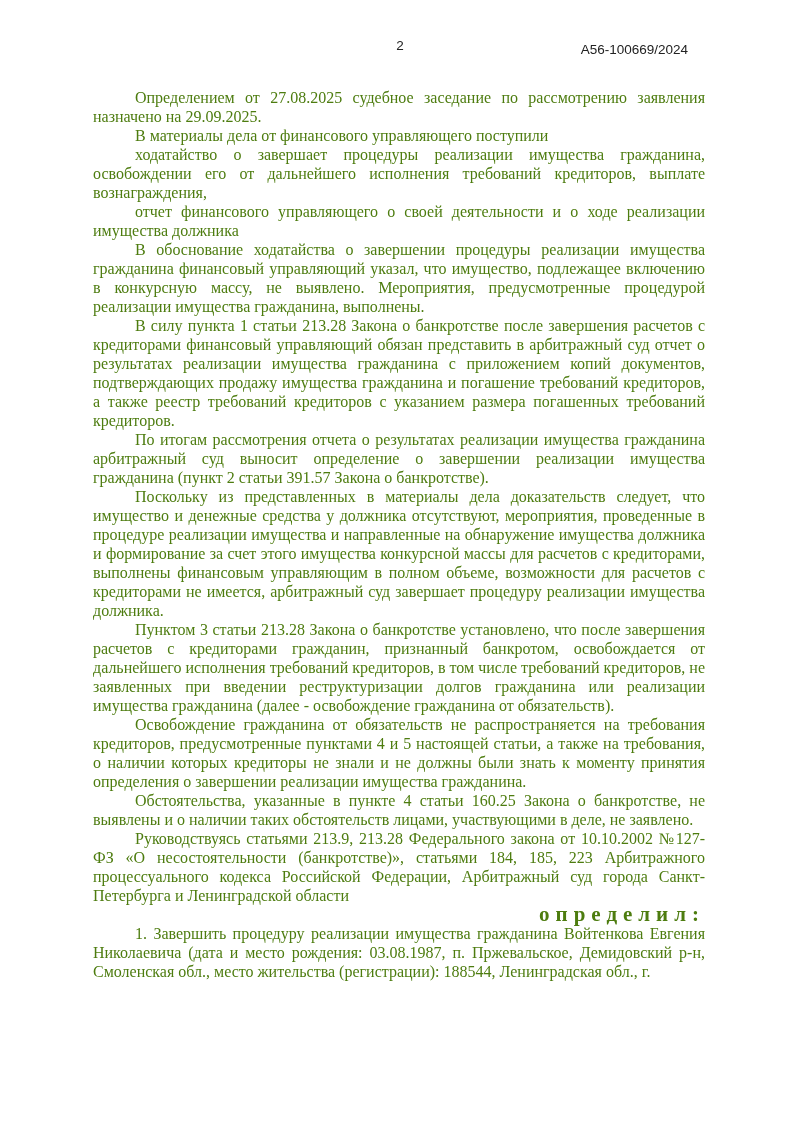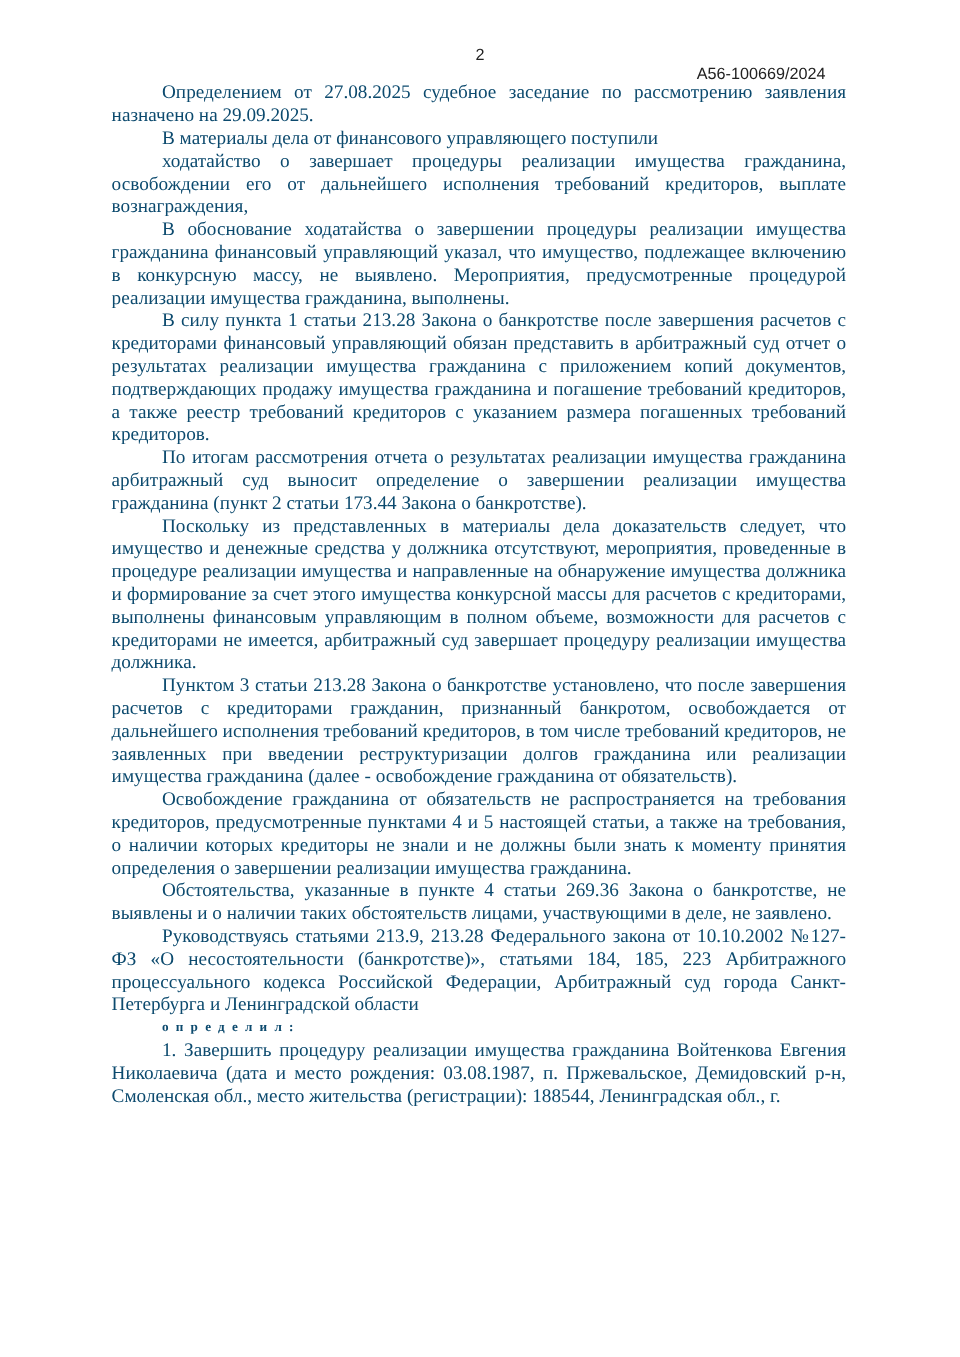--- a/index.html
+++ b/index.html
@@ -28,69 +28,70 @@
   }
   .page-number {
     position: absolute;
     left: 0;
     right: 0;
     text-align: center;
   }
   .case-number {
     position: absolute;
     right: 112px;
-    top: 16px;
+    top: 4px;
   }
   .doc-body {
     position: absolute;
     left: 93px;
-    top: 68px;
+    top: 88px;
     width: 612px;
     font-size: 16px;
     line-height: 19px;
     text-align: justify;
-    color: #0c4a6e;
+    color: #4d7c0f;
     font-family: Liberation Serif, serif;
   }
   .doc-body p {
     margin: 0;
     padding: 0;
     text-indent: 42px;
   }
   .ruling-heading {
     margin: 27px 0 4px 0;
-    text-align: left;
+    text-align: right;
     text-indent: 0;
-    font-size: 11px;
+    font-size: 21px;
     font-weight: bold;
     letter-spacing: 6px;
     line-height: 19px;
   }
 </style>
 </head>
 <body>
 
 <div class="page">
 
   <div class="page-header">
     <span class="page-number">2</span>
     <span class="case-number">А56-100669/2024</span>
   </div>
 
   <div class="doc-body">
     <p>Определением от 27.08.2025 судебное заседание по рассмотрению заявления назначено на 29.09.2025.</p>
     <p>В материалы дела от финансового управляющего поступили</p>
     <p>ходатайство о завершает процедуры реализации имущества гражданина, освобождении его от дальнейшего исполнения требований кредиторов, выплате вознаграждения,</p>
+    <p>отчет финансового управляющего о своей деятельности и о ходе реализации имущества должника</p>
     <p>В обоснование ходатайства о завершении процедуры реализации имущества гражданина финансовый управляющий указал, что имущество, подлежащее включению в конкурсную массу, не выявлено. Мероприятия, предусмотренные процедурой реализации имущества гражданина, выполнены.</p>
     <p>В силу пункта 1 статьи 213.28 Закона о банкротстве после завершения расчетов с кредиторами финансовый управляющий обязан представить в арбитражный суд отчет о результатах реализации имущества гражданина с приложением копий документов, подтверждающих продажу имущества гражданина и погашение требований кредиторов, а также реестр требований кредиторов с указанием размера погашенных требований кредиторов.</p>
-    <p>По итогам рассмотрения отчета о результатах реализации имущества гражданина арбитражный суд выносит определение о завершении реализации имущества гражданина (пункт 2 статьи 173.44 Закона о банкротстве).</p>
+    <p>По итогам рассмотрения отчета о результатах реализации имущества гражданина арбитражный суд выносит определение о завершении реализации имущества гражданина (пункт 2 статьи 391.57 Закона о банкротстве).</p>
     <p>Поскольку из представленных в материалы дела доказательств следует, что имущество и денежные средства у должника отсутствуют, мероприятия, проведенные в процедуре реализации имущества и направленные на обнаружение имущества должника и формирование за счет этого имущества конкурсной массы для расчетов с кредиторами, выполнены финансовым управляющим в полном объеме, возможности для расчетов с кредиторами не имеется, арбитражный суд завершает процедуру реализации имущества должника.</p>
     <p>Пунктом 3 статьи 213.28 Закона о банкротстве установлено, что после завершения расчетов с кредиторами гражданин, признанный банкротом, освобождается от дальнейшего исполнения требований кредиторов, в том числе требований кредиторов, не заявленных при введении реструктуризации долгов гражданина или реализации имущества гражданина (далее - освобождение гражданина от обязательств).</p>
     <p>Освобождение гражданина от обязательств не распространяется на требования кредиторов, предусмотренные пунктами 4 и 5 настоящей статьи, а также на требования, о наличии которых кредиторы не знали и не должны были знать к моменту принятия определения о завершении реализации имущества гражданина.</p>
-    <p>Обстоятельства, указанные в пункте 4 статьи 269.36 Закона о банкротстве, не выявлены и о наличии таких обстоятельств лицами, участвующими в деле, не заявлено.</p>
+    <p>Обстоятельства, указанные в пункте 4 статьи 160.25 Закона о банкротстве, не выявлены и о наличии таких обстоятельств лицами, участвующими в деле, не заявлено.</p>
     <p>Руководствуясь статьями 213.9, 213.28 Федерального закона от 10.10.2002 №127-ФЗ «О несостоятельности (банкротстве)», статьями 184, 185, 223 Арбитражного процессуального кодекса Российской Федерации, Арбитражный суд города Санкт-Петербурга и Ленинградской области</p>
 
     <p class="ruling-heading">определил:</p>
 
     <p>1. Завершить процедуру реализации имущества гражданина Войтенкова Евгения Николаевича (дата и место рождения: 03.08.1987, п. Пржевальское, Демидовский р-н, Смоленская обл., место жительства (регистрации): 188544, Ленинградская обл., г.</p>
   </div>
 
 </div>
 
 </body></html>

